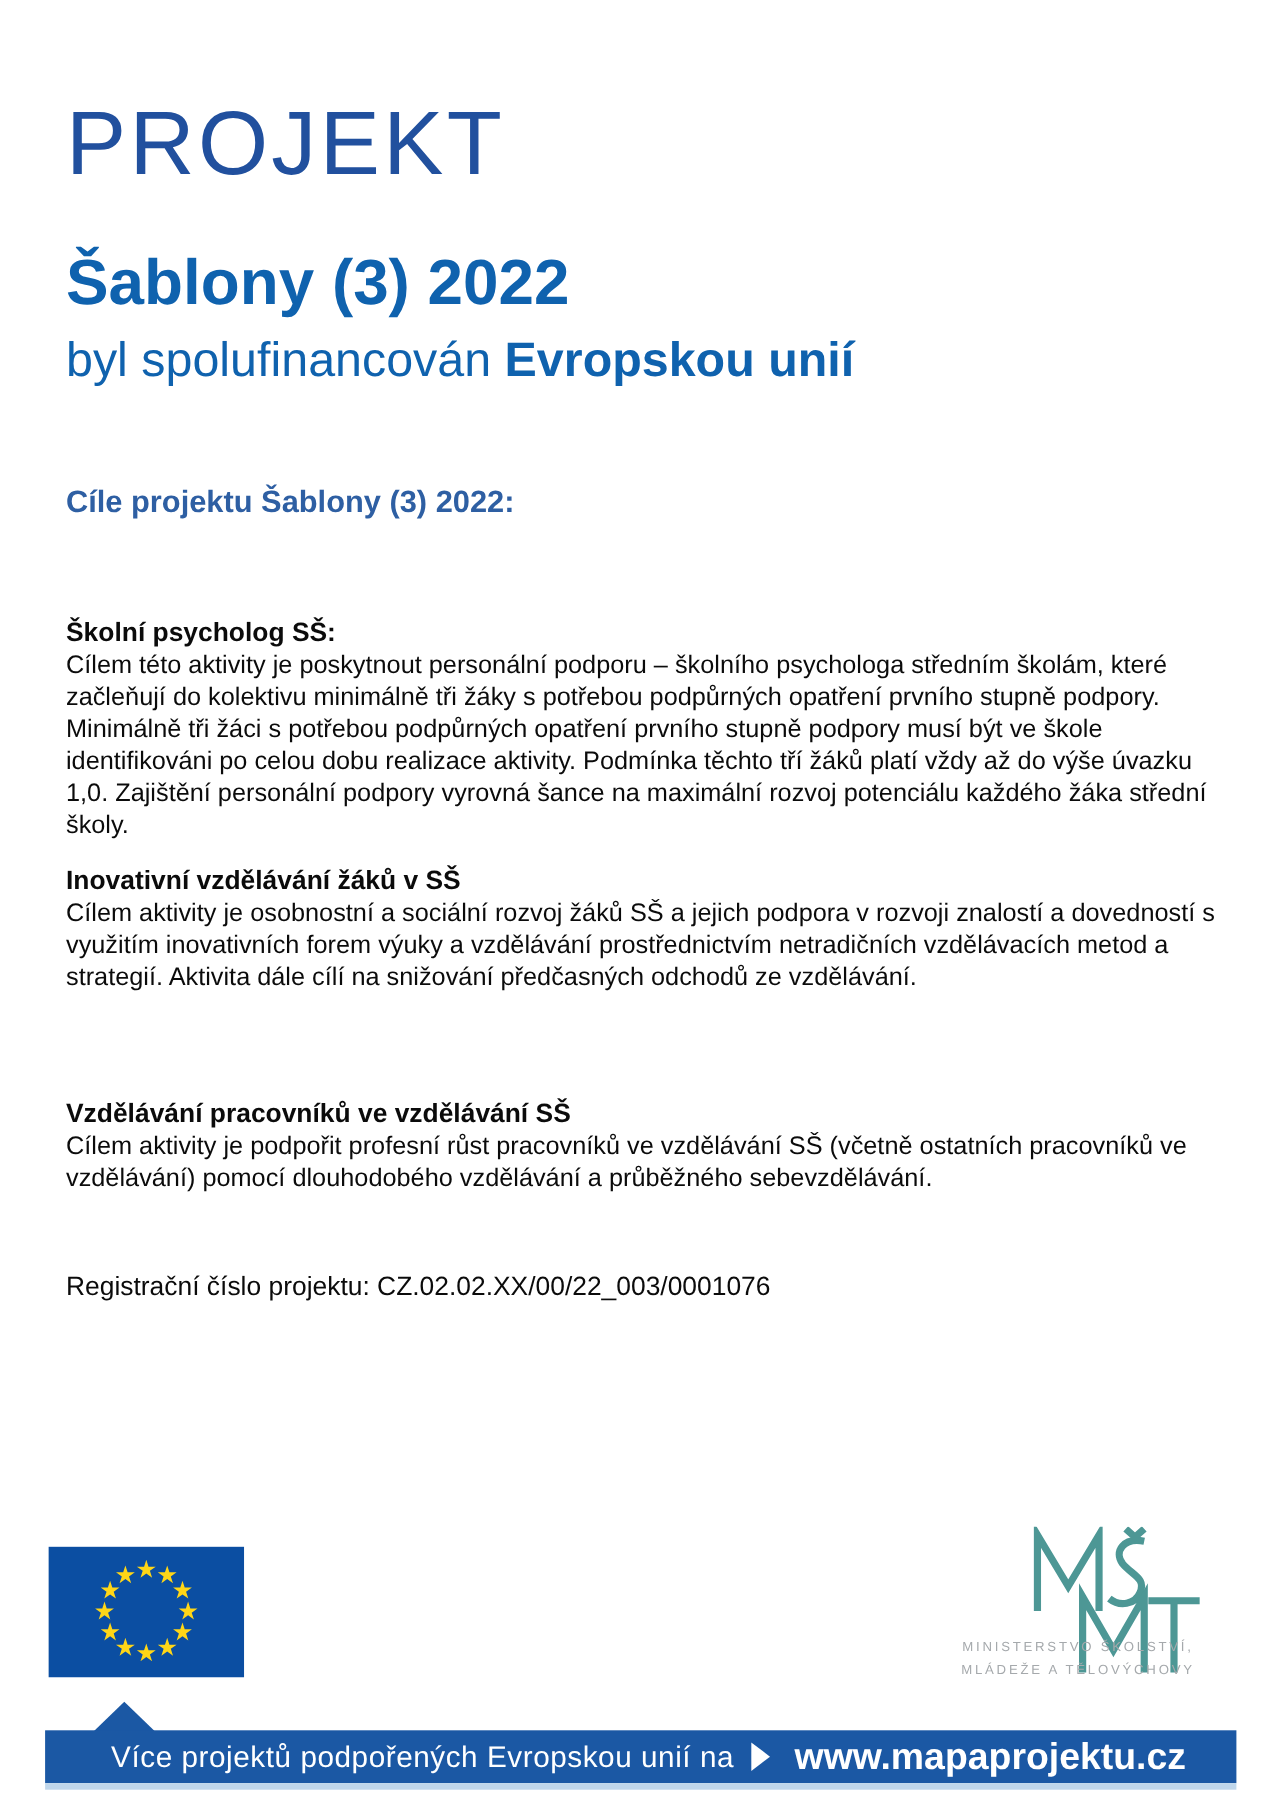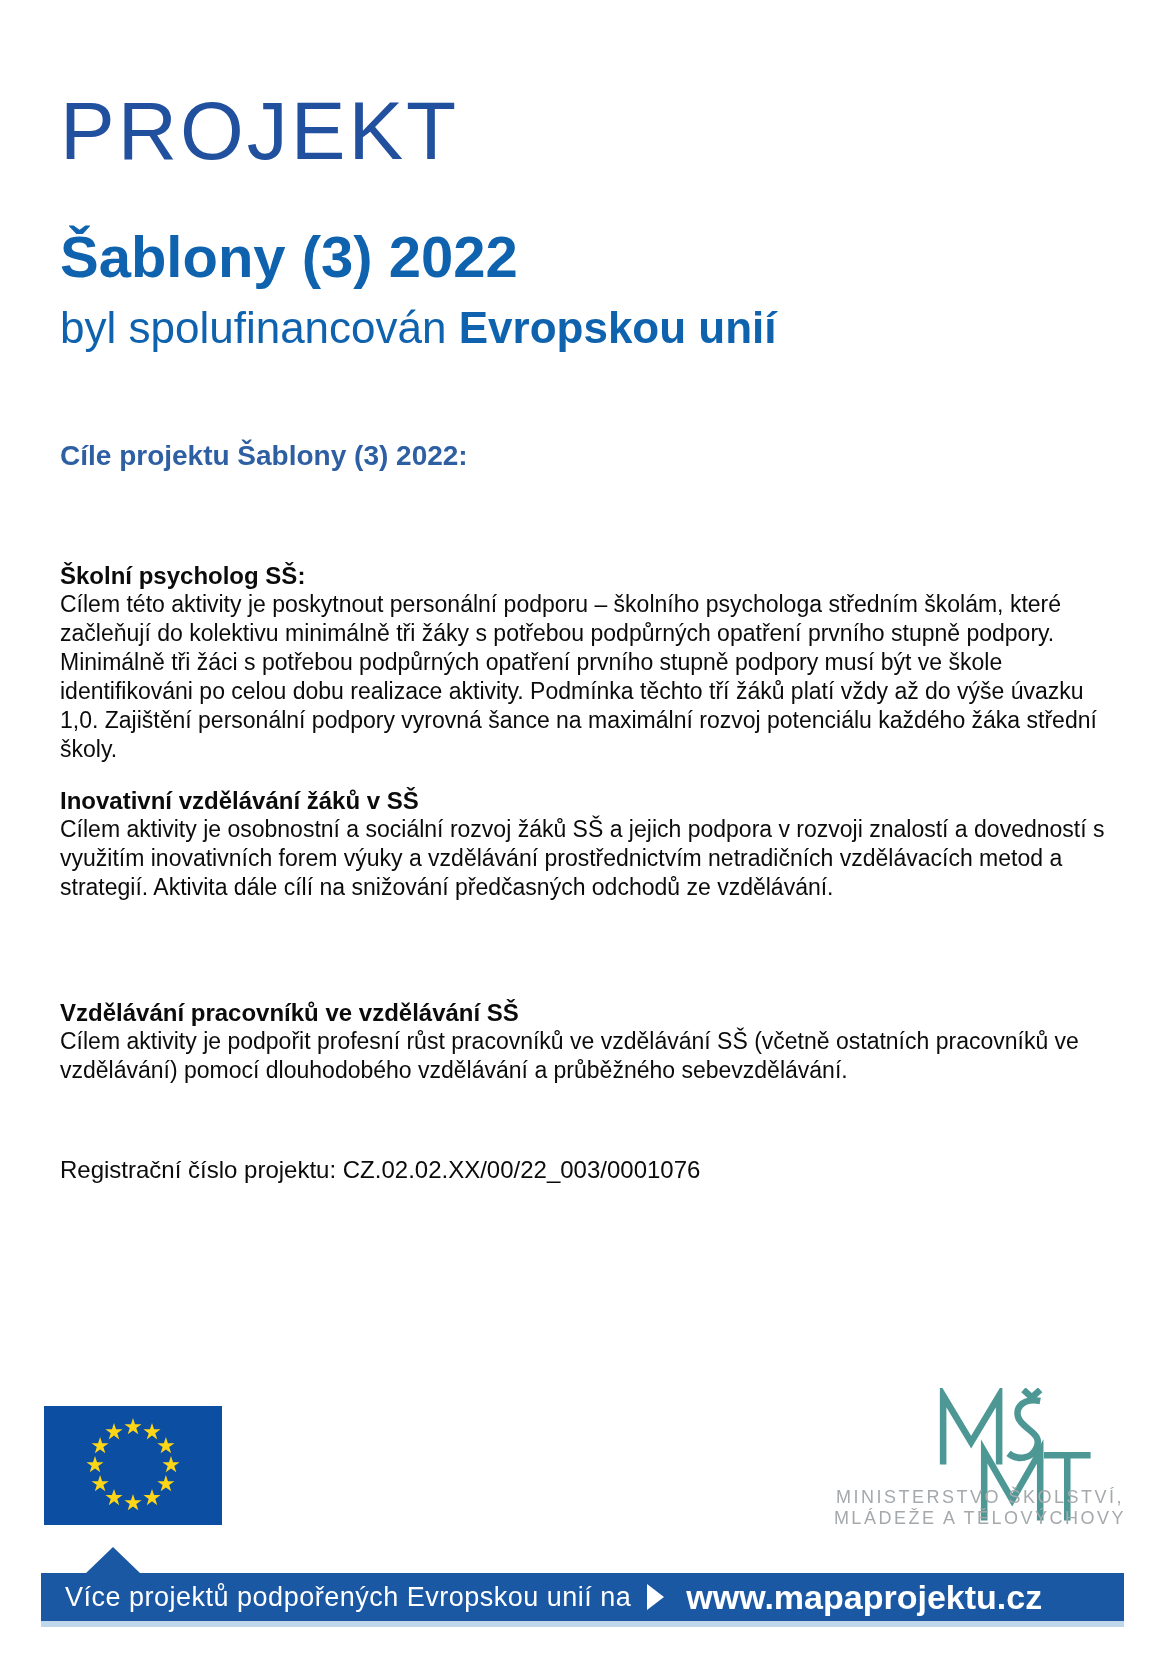--- a/index.html
+++ b/index.html
@@ -50,34 +50,34 @@
   .eu-text{
     position:absolute;left:237px;top:1420px;
     font-size:37px;line-height:46px;font-weight:700;color:#1D5FA9;
   }
   .msmt-logo{
     position:absolute;left:935px;top:1388px;width:160px;height:140px;
   }
   .msmt-caption{
     position:absolute;left:800px;top:1487px;width:360px;
     text-align:center;color:#A5A9AC;
-    font-size:18px;line-height:21px;letter-spacing:2.5px;font-weight:400;
+    font-size:12px;line-height:21px;letter-spacing:2.5px;font-weight:400;
   }
   .bar-triangle{
     position:absolute;left:85px;top:1547px;
     width:0;height:0;
     border-left:28px solid transparent;
     border-right:28px solid transparent;
     border-bottom:27px solid #1B58A4;
   }
   .bottom-bar{
     position:absolute;left:41px;top:1573px;width:1087px;height:48px;
     background:#1B58A4;color:#ffffff;
     display:flex;align-items:center;
-    padding-left:24px;box-sizing:border-box;
+    padding-left:60px;box-sizing:border-box;
   }
   .bottom-bar .bar-text{
     font-size:27px;letter-spacing:0.5px;font-weight:400;
   }
   .bar-arrow{
     width:0;height:0;margin-left:16px;margin-right:22px;
     border-top:13px solid transparent;
     border-bottom:13px solid transparent;
     border-left:17px solid #ffffff;
   }

